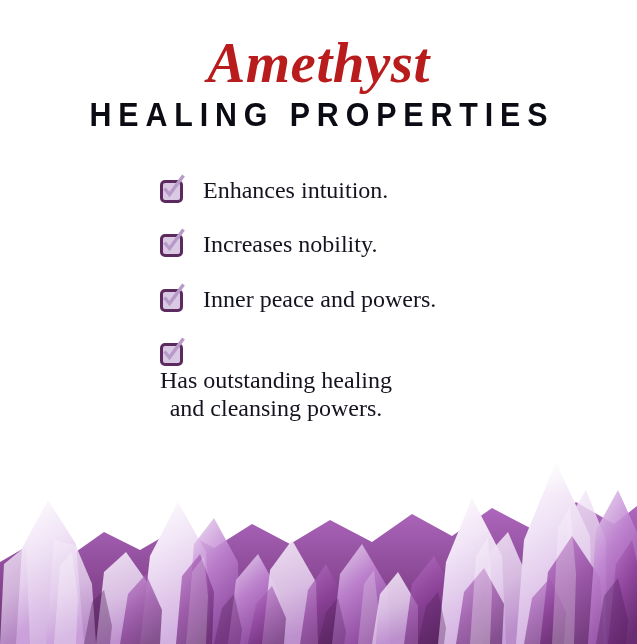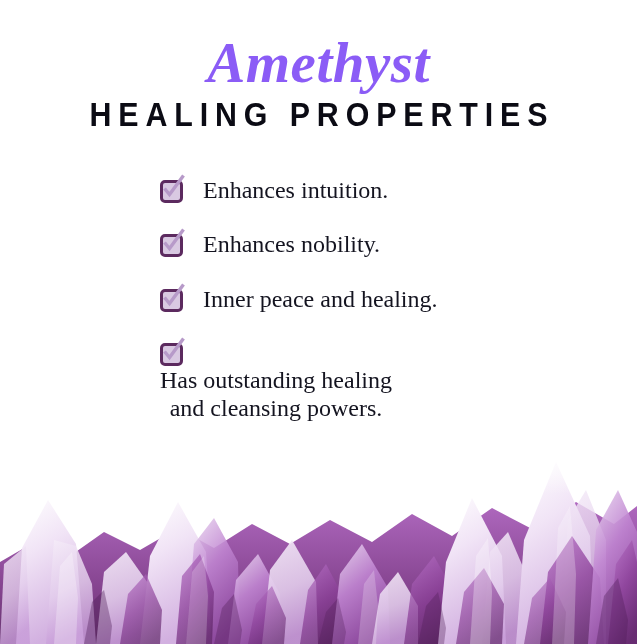--- a/index.html
+++ b/index.html
@@ -27,21 +27,21 @@
   }
   .title-main {
     display: block;
     margin: 0;
     padding-top: 34px;
     font-family: "Liberation Serif", "DejaVu Serif", serif;
     font-style: italic;
     font-weight: bold;
     font-size: 57px;
     line-height: 1.02;
-    color: #8b5cf6;
+    color: #b91c1c;
     letter-spacing: 0.5px;
   }
   .title-sub {
     display: block;
     margin: 0;
     padding-top: 6px;
     font-family: "Liberation Sans Narrow", "Liberation Sans", "DejaVu Sans", sans-serif;
     font-weight: bold;
     font-size: 33px;
     line-height: 1;
@@ -151,31 +151,31 @@
       <span class="item-text">Enhances intuition.</span>
     </li>
 
     <li class="list-item">
       <span class="checkbox">
         <span class="box"></span>
         <svg class="tick" viewBox="0 0 25 25">
           <path d="M2.5 11.5 L7.5 17.5 L21.5 -1.5" fill="none" stroke="#b79ac9" stroke-width="3.4" stroke-linecap="butt"></path>
         </svg>
       </span>
-      <span class="item-text"> Enhances nobility.</span>
+      <span class="item-text"> Increases nobility.</span>
     </li>
 
     <li class="list-item">
       <span class="checkbox">
         <span class="box"></span>
         <svg class="tick" viewBox="0 0 25 25">
           <path d="M2.5 11.5 L7.5 17.5 L21.5 -1.5" fill="none" stroke="#b79ac9" stroke-width="3.4" stroke-linecap="butt"></path>
         </svg>
       </span>
-      <span class="item-text"> Inner peace and healing.</span>
+      <span class="item-text"> Inner peace and powers.</span>
     </li>
 
     <li class="list-item tight">
       <span class="checkbox">
         <span class="box"></span>
         <svg class="tick" viewBox="0 0 25 25">
           <path d="M2.5 11.5 L7.5 17.5 L21.5 -1.5" fill="none" stroke="#b79ac9" stroke-width="3.4" stroke-linecap="butt"></path>
         </svg>
       </span>
       <span class="item-text centered">Has outstanding healing

